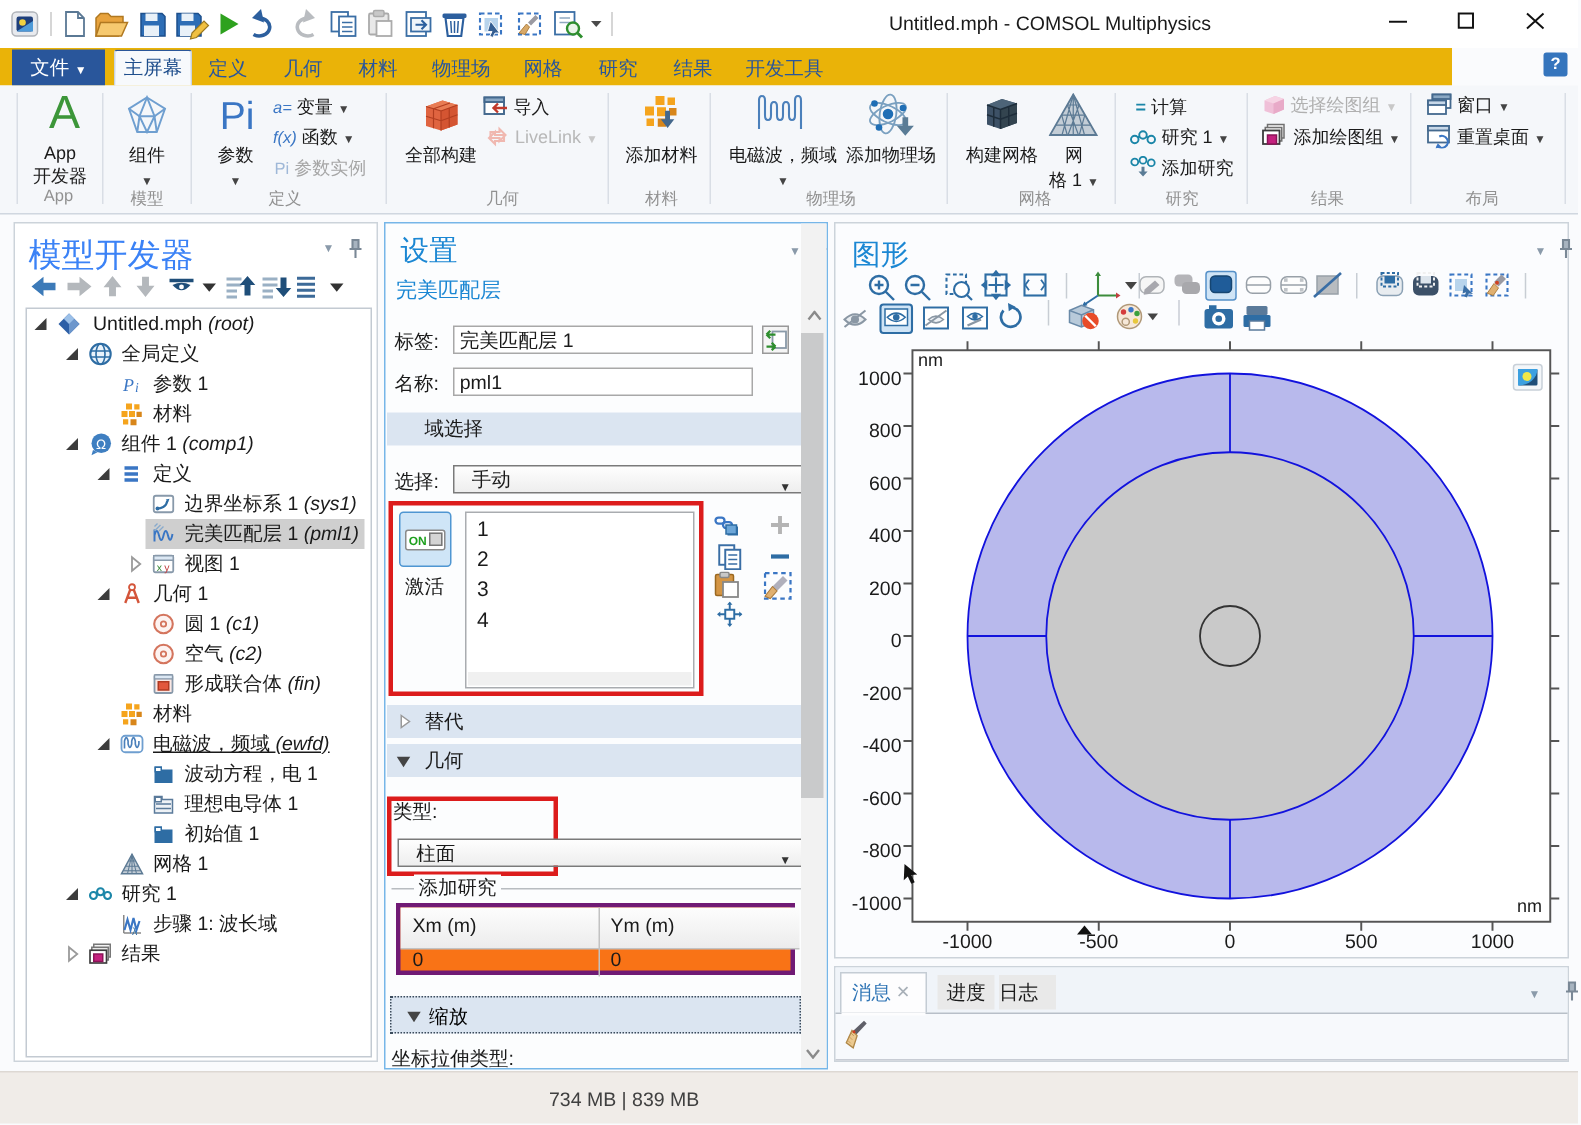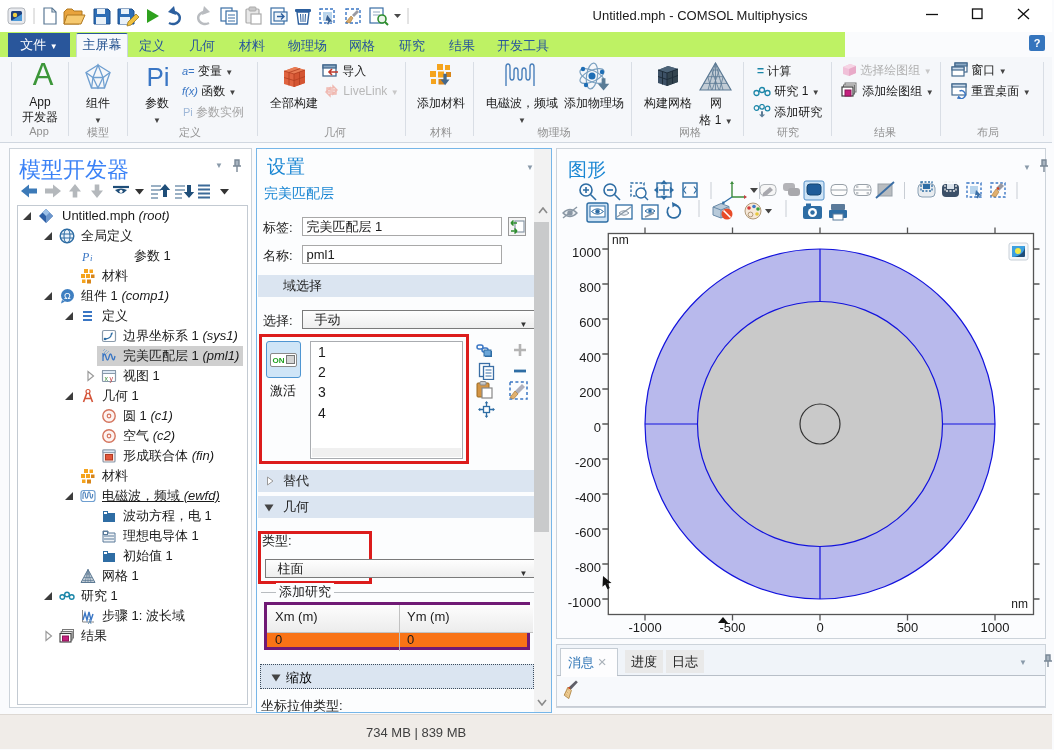--- a/index.html
+++ b/index.html
@@ -1,20 +1,20 @@
 <!DOCTYPE html>
 <html><head><meta charset="utf-8">
 <style>
 *{margin:0;padding:0;box-sizing:border-box;}
 html,body{width:1054px;height:750px;overflow:hidden;}
 body{font-family:"Liberation Sans",sans-serif;background:#f0f0f0;position:relative;}
 #win{position:absolute;left:0;top:0;width:1054px;height:750px;background:#fafbfd;}
 .abs{position:absolute;}
 #titlebar{position:absolute;left:0;top:0;width:1052px;height:32px;background:#fff;}
-#tabrow{position:absolute;left:0;top:32px;width:845px;height:25px;background:#bef264;}
+#tabrow{position:absolute;left:0;top:32px;width:968px;height:25px;background:#eab308;}
 #ribbon{position:absolute;left:0;top:57px;width:1052px;height:86px;background:#f5f7fa;border-bottom:1px solid #d0d7e0;}
 .gsep{position:absolute;top:5px;width:1px;height:74px;background:#d9dee5;}
 .glabel{position:absolute;top:68px;font-size:11px;color:#919191;text-align:center;}
 .bigbtn{position:absolute;top:3px;text-align:center;font-size:12px;color:#1a1a1a;}
 .smallrow{position:absolute;font-size:12px;color:#1a1a1a;height:19px;line-height:19px;white-space:nowrap;}
 .gray{color:#a6a6a6;}
 .dd{color:#444;font-size:8px;}
 #leftpanel{position:absolute;left:9px;top:148px;width:243px;height:560px;background:#fff;border:1px solid #ccd3da;}
 #settings{position:absolute;left:256px;top:148px;width:296px;height:565px;background:#fcfdfe;border:1px solid #76b6e8;}
 .flabel{position:absolute;font-size:13px;color:#1a1a1a;}
@@ -417,21 +417,21 @@
 <svg class="abs" style="left:24.5px;top:23.5px" width="11" height="12" viewBox="0 0 11 12">
           <use href="#t-exp"></use>
         </svg>
 <svg class="abs" style="left:41px;top:21.5px" width="16" height="16" viewBox="0 0 16 16">
           <use href="#i-globe"></use>
         </svg>
 <div class="treerow" style="left:63px;top:19.5px;">全局定义</div>
 <svg class="abs" style="left:62px;top:41.5px" width="16" height="16" viewBox="0 0 16 16">
           <use href="#i-pi"></use>
         </svg>
-<div class="treerow" style="left:84px;top:39.5px;margin-left:32px;">参数 1</div>
+<div class="treerow" style="left:84px;top:39.5px;">参数 1</div>
 <svg class="abs" style="left:62px;top:61.5px" width="16" height="16" viewBox="0 0 16 16">
           <use href="#i-mat"></use>
         </svg>
 <div class="treerow" style="left:84px;top:59.5px;">材料</div>
 <svg class="abs" style="left:24.5px;top:83.5px" width="11" height="12" viewBox="0 0 11 12">
           <use href="#t-exp"></use>
         </svg>
 <svg class="abs" style="left:41px;top:81.5px" width="16" height="16" viewBox="0 0 16 16">
           <use href="#i-comp"></use>
         </svg>
@@ -801,21 +801,21 @@
         </g>
 
  <path d="M46 350 l8.5 7 -4 0.3 2.3 4.8 -2.3 1.1 -2.3 -4.8 -2.7 2.4 z" fill="#111"></path>
  <path d="M161 397 l5 -6 5 6 z" fill="#111"></path>
 </svg>
 </div>
 <div id="messages">
 <div class="abs" style="left:0;top:0;width:488px;height:30px;background:#f0f4f9;"></div>
 <div class="abs" style="left:3px;top:3px;width:58px;height:27px;background:#fdfdfe;border:1px solid #c4ccd4;border-bottom:none;font-size:13px;color:#2e74b5;line-height:25px;text-align:left;padding-left:7px;">消息 <span style="color:#a8b0b8;font-size:15px;">×</span></div>
 <div class="abs" style="left:68px;top:5px;width:38px;height:23px;background:#e9e9e9;border:none;font-size:13px;color:#1a1a1a;line-height:23px;text-align:center;">进度</div>
-<div class="abs" style="left:109px;top:5px;width:38px;height:23px;background:#e9e9e9;border:none;font-size:13px;color:#1a1a1a;line-height:23px;text-align:center;">日志</div>
+<div class="abs" style="left:109px;top:5px;width:38px;height:23px;background:#e9e9e9;border:none;font-size:13px;color:#1a1a1a;line-height:23px;">日志</div>
 <div class="abs" style="left:0px;top:30px;width:488px;height:1px;background:#b8bfc8;"></div>
 <div class="abs" style="left:4px;top:30px;width:56px;height:2px;background:#fdfdfe;"></div>
 <div class="abs" style="left:462px;top:13px;font-size:8px;color:#8a9aaa;">▼</div>
 <svg class="abs" style="left:486px;top:9px;" width="10" height="14" viewBox="0 0 10 14">
         <path d="M3 1 h4 v6 h-4 z M1 7 h8 M5 7 v6" stroke="#7a8896" stroke-width="1.4" fill="#a8b4c0"></path>
       </svg>
 <svg class="abs" style="left:6px;top:34px;" width="16" height="23" viewBox="0 0 16 23">
         <path d="M13 1.5 l1.8 1.8 -7 7.5 -2.3 -2.3 z" fill="#5f5f68"></path>
         <path d="M5 8 l3.4 3.4 -2.6 8.2 -4.6 -3.4 z" fill="#ecca90" stroke="#b08848" stroke-width="0.9"></path>
         <path d="M4.2 9.6 l2 2" stroke="#b08848" stroke-width="0.5"></path>

